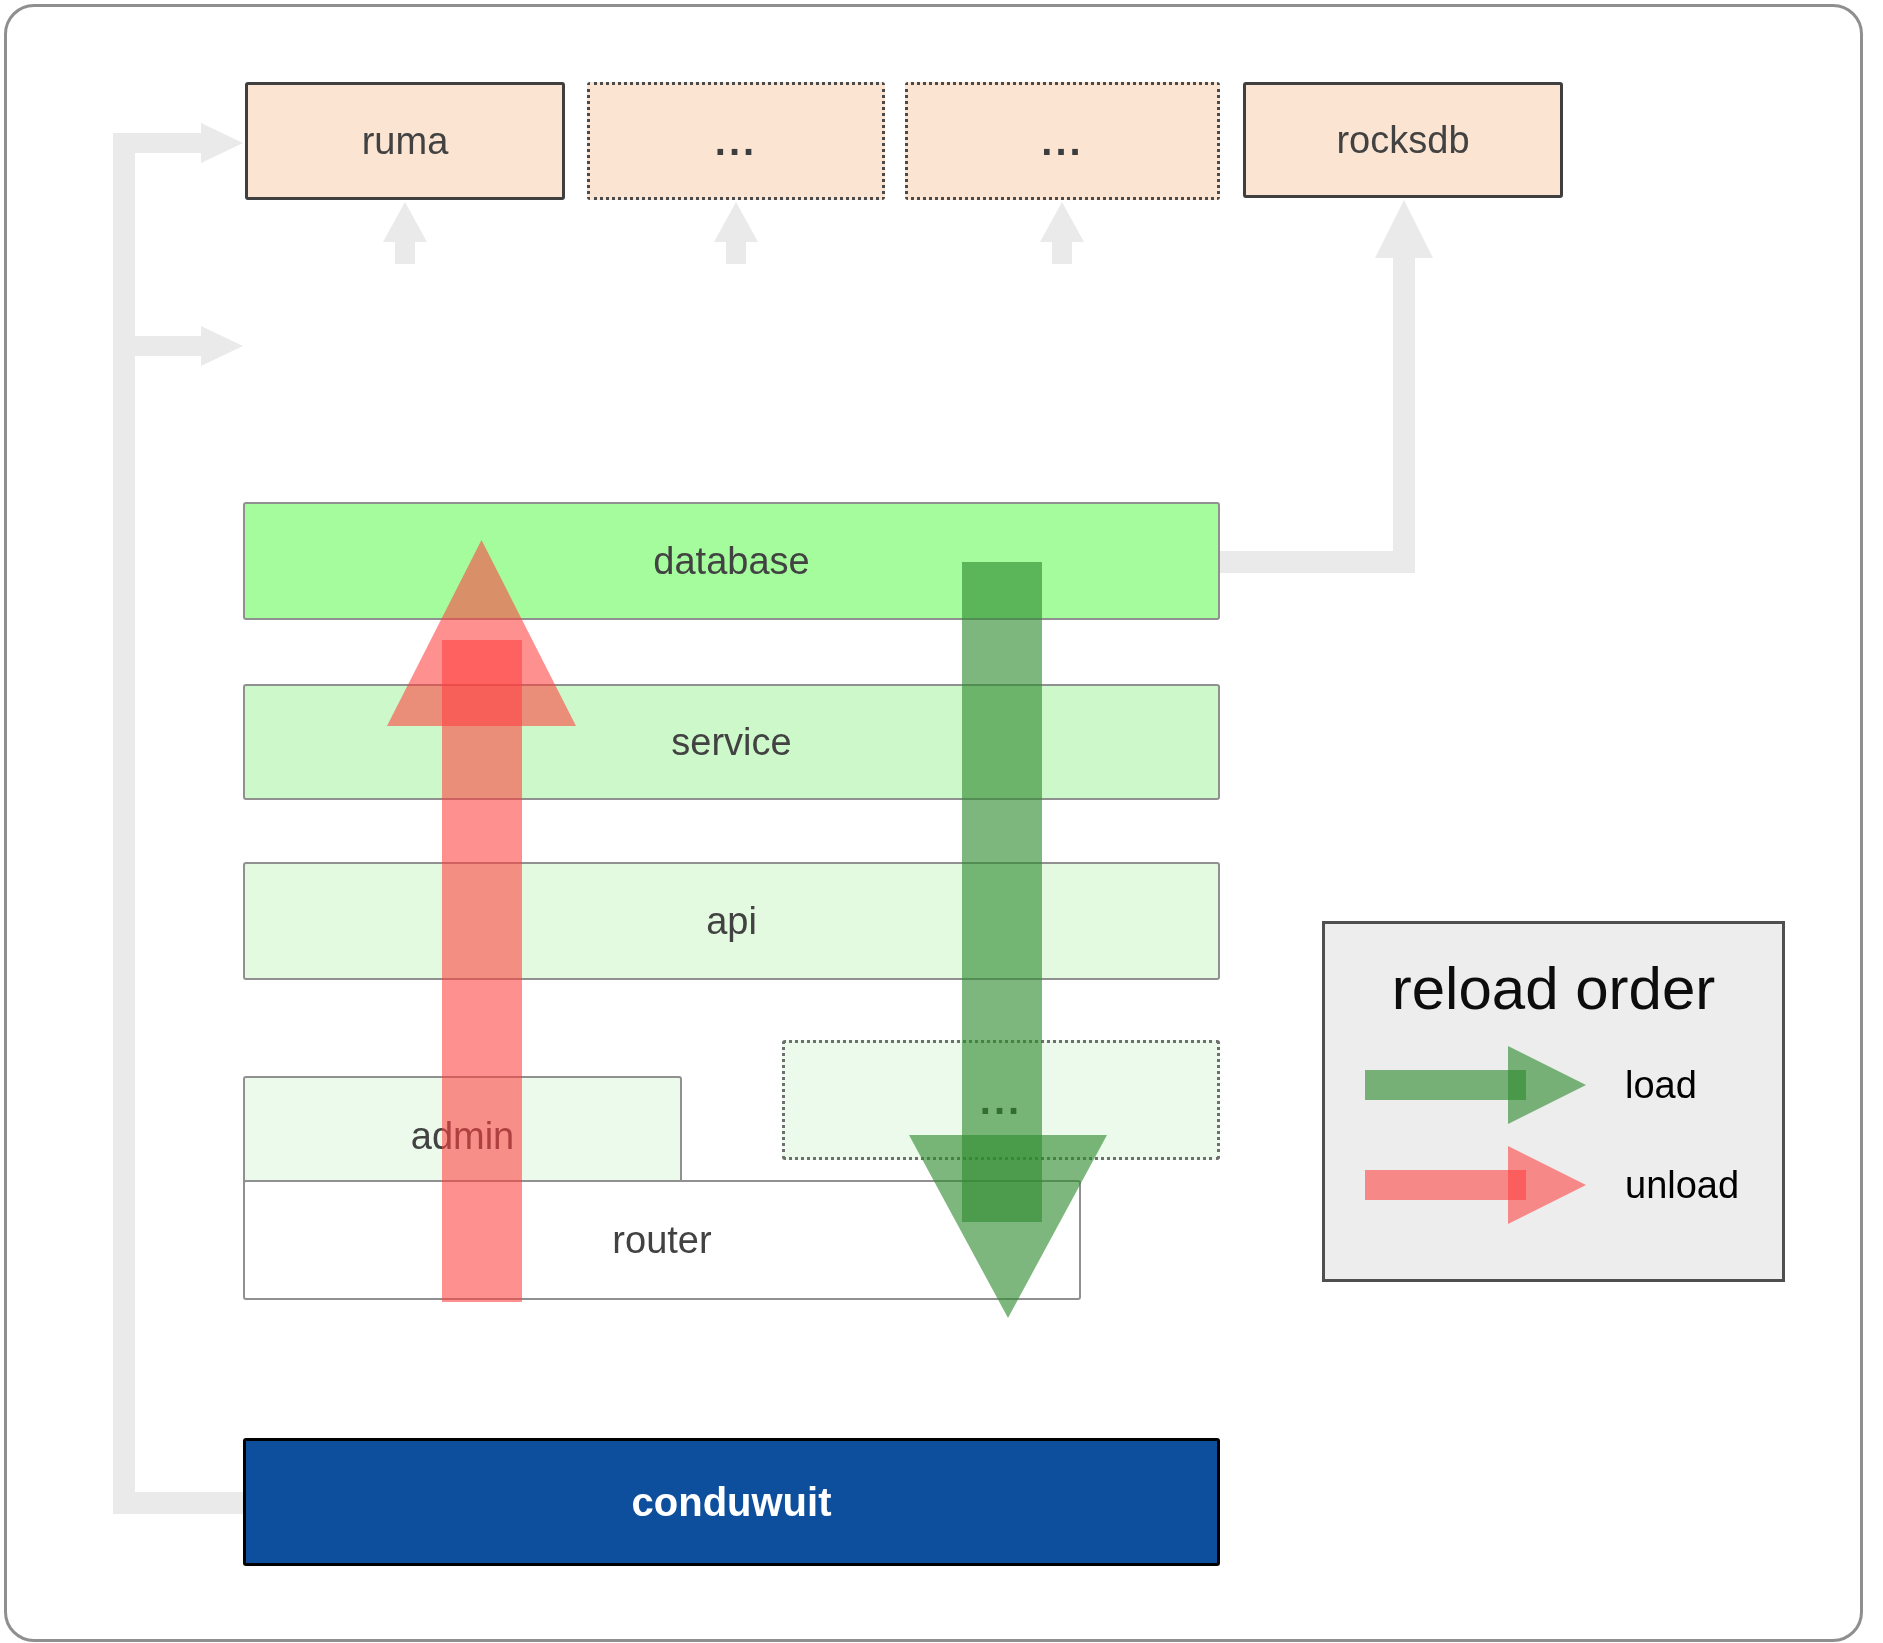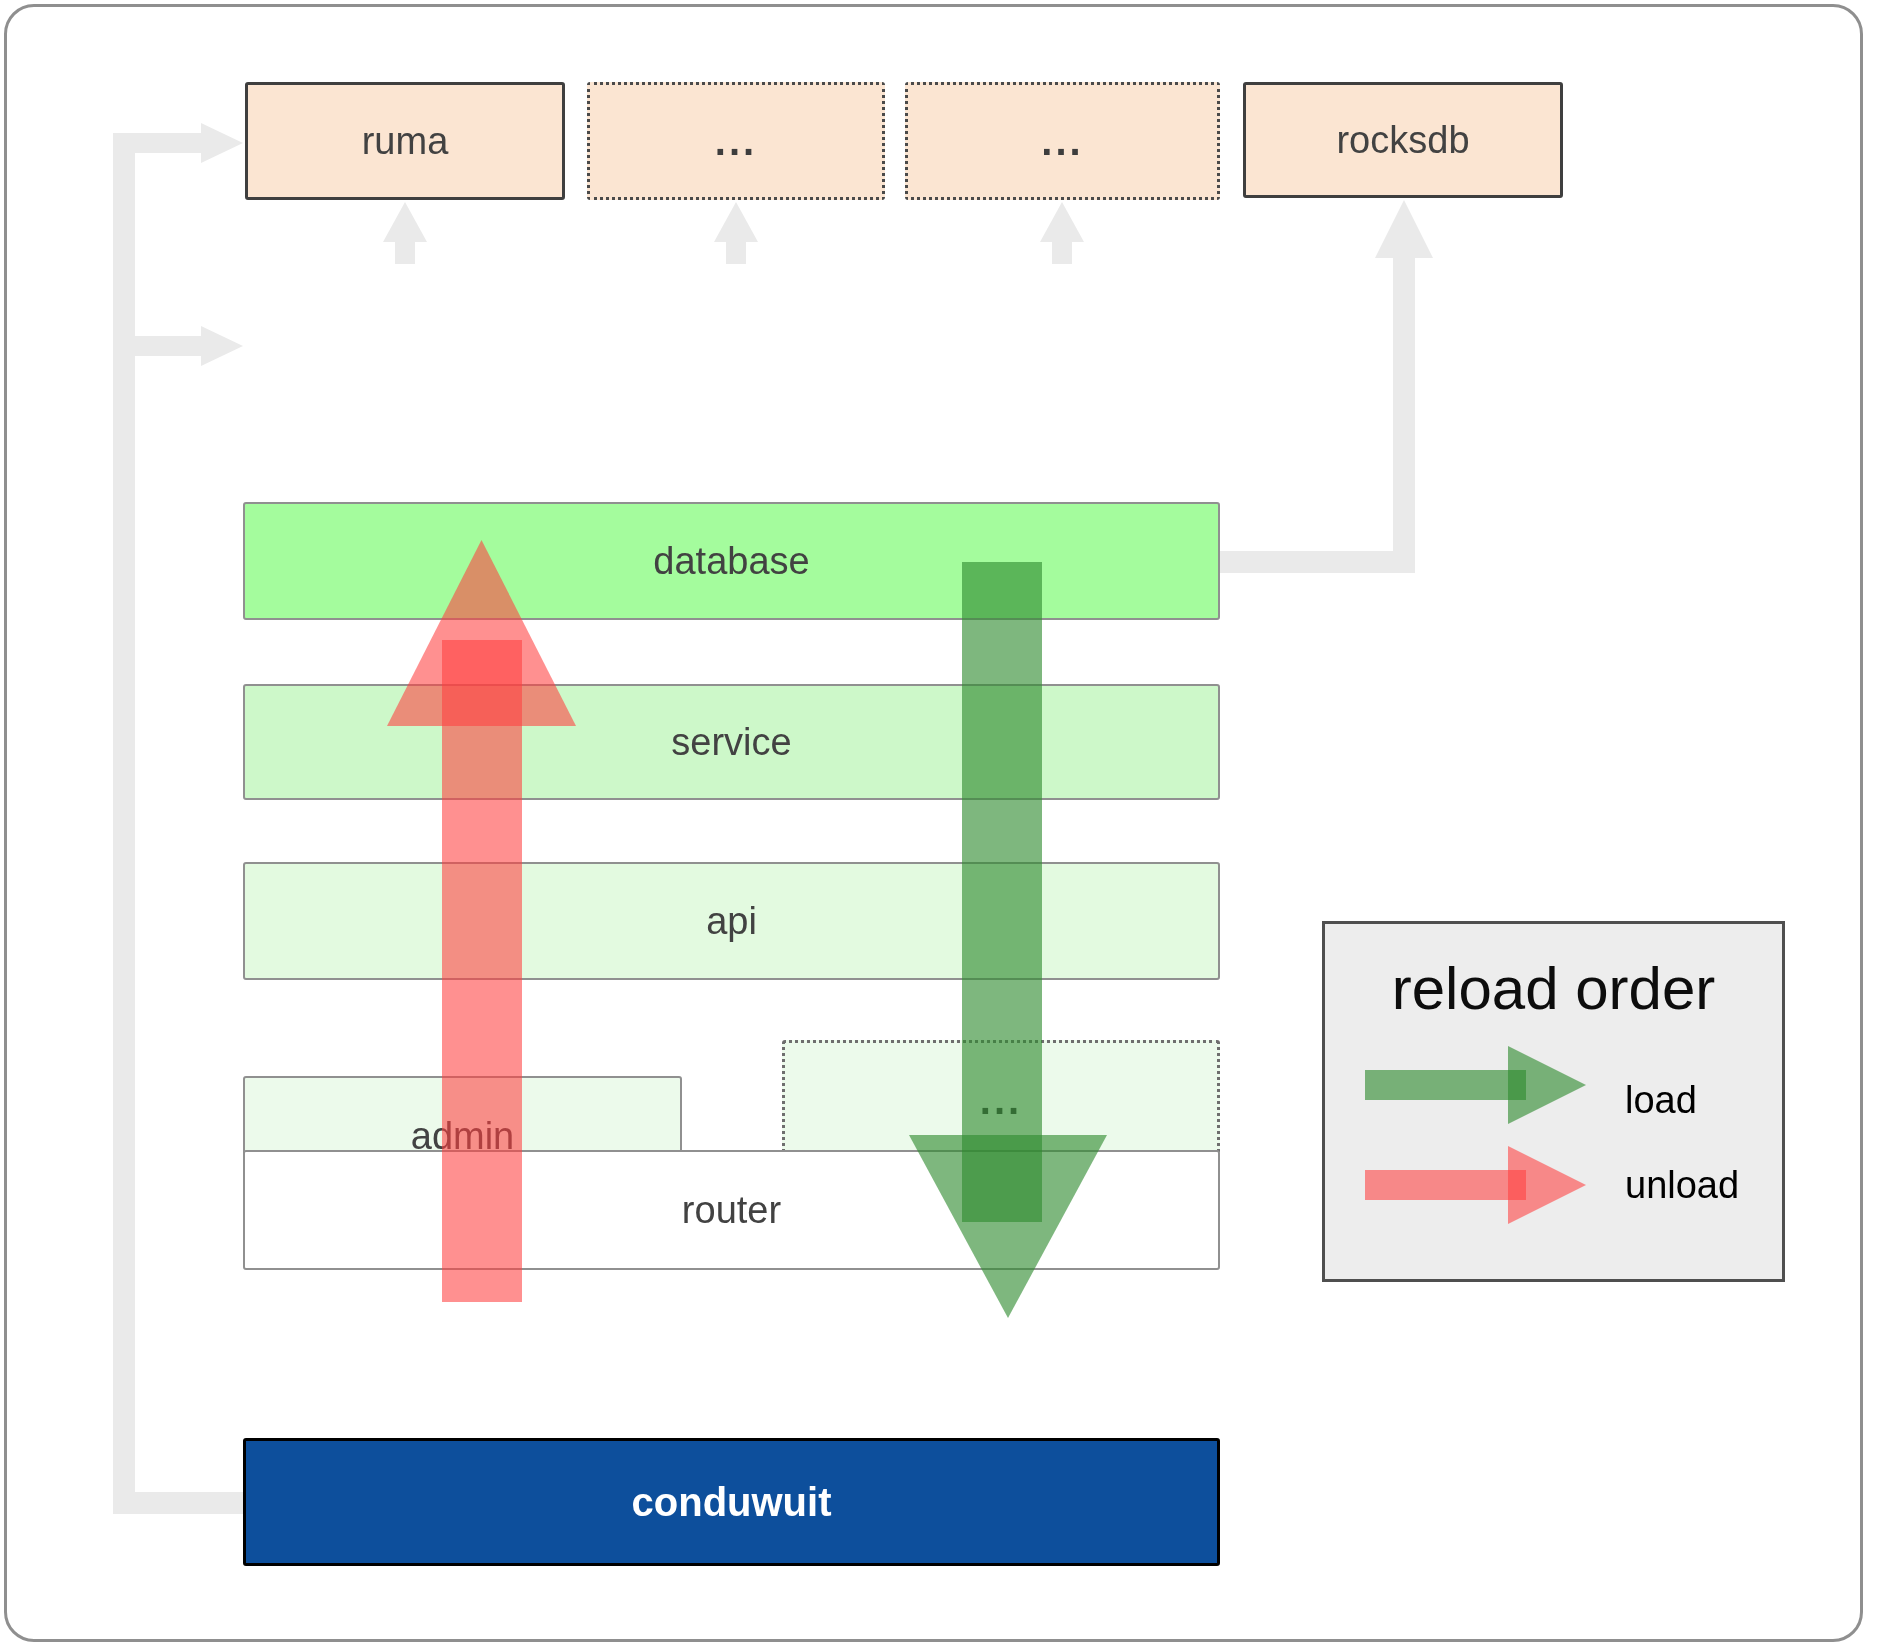--- a/index.html
+++ b/index.html
@@ -86,39 +86,39 @@
   </div>
   <div class="node green3 thin" style="left:243px;top:862px;width:977px;height:118px;">
     <span>api</span>
   </div>
   <div class="node green4 thin" style="left:243px;top:1040px;width:439px;height:120px;margin-top:36px;">
     <span>admin</span>
   </div>
   <div class="node green4 dotted-thin" style="left:782px;top:1040px;width:438px;height:120px;">
     <span class="dots">...</span>
   </div>
-  <div class="node white thin" style="left:243px;top:1150px;width:977px;height:120px;">
+  <div class="node white thin" style="left:243px;top:1180px;width:838px;height:120px;">
     <span>router</span>
   </div>
   <div class="node brand" style="left:243px;top:1438px;width:977px;height:128px;">
     <span>conduwuit</span>
   </div>
 
   <div>
     <div class="arrow-piece red-fill head-up" style="left:387px;top:540px;width:189px;height:186px;"></div>
     <div class="arrow-piece red-fill" style="left:442px;top:640px;width:80px;height:662px;"></div>
   </div>
 
   <div>
     <div class="arrow-piece green-fill head-down" style="left:909px;top:1135px;width:198px;height:183px;"></div>
     <div class="arrow-piece green-fill" style="left:962px;top:562px;width:80px;height:660px;"></div>
   </div>
 
   <div class="legend">
     <div class="legend-title">reload order</div>
     <div class="arrow-piece green-fill head-right" style="left:183px;top:122px;width:78px;height:78px;"></div>
     <div class="arrow-piece green-fill" style="left:40px;top:146px;width:161px;height:30px;"></div>
-    <div class="legend-label" style="top:136px;margin-top:15px;">load</div>
+    <div class="legend-label" style="top:136px;">load</div>
     <div class="arrow-piece red-fill head-right" style="left:183px;top:222px;width:78px;height:78px;"></div>
     <div class="arrow-piece red-fill" style="left:40px;top:246px;width:161px;height:30px;"></div>
     <div class="legend-label" style="top:236px;">unload</div>
   </div>
 </div>
 
 </body></html>

